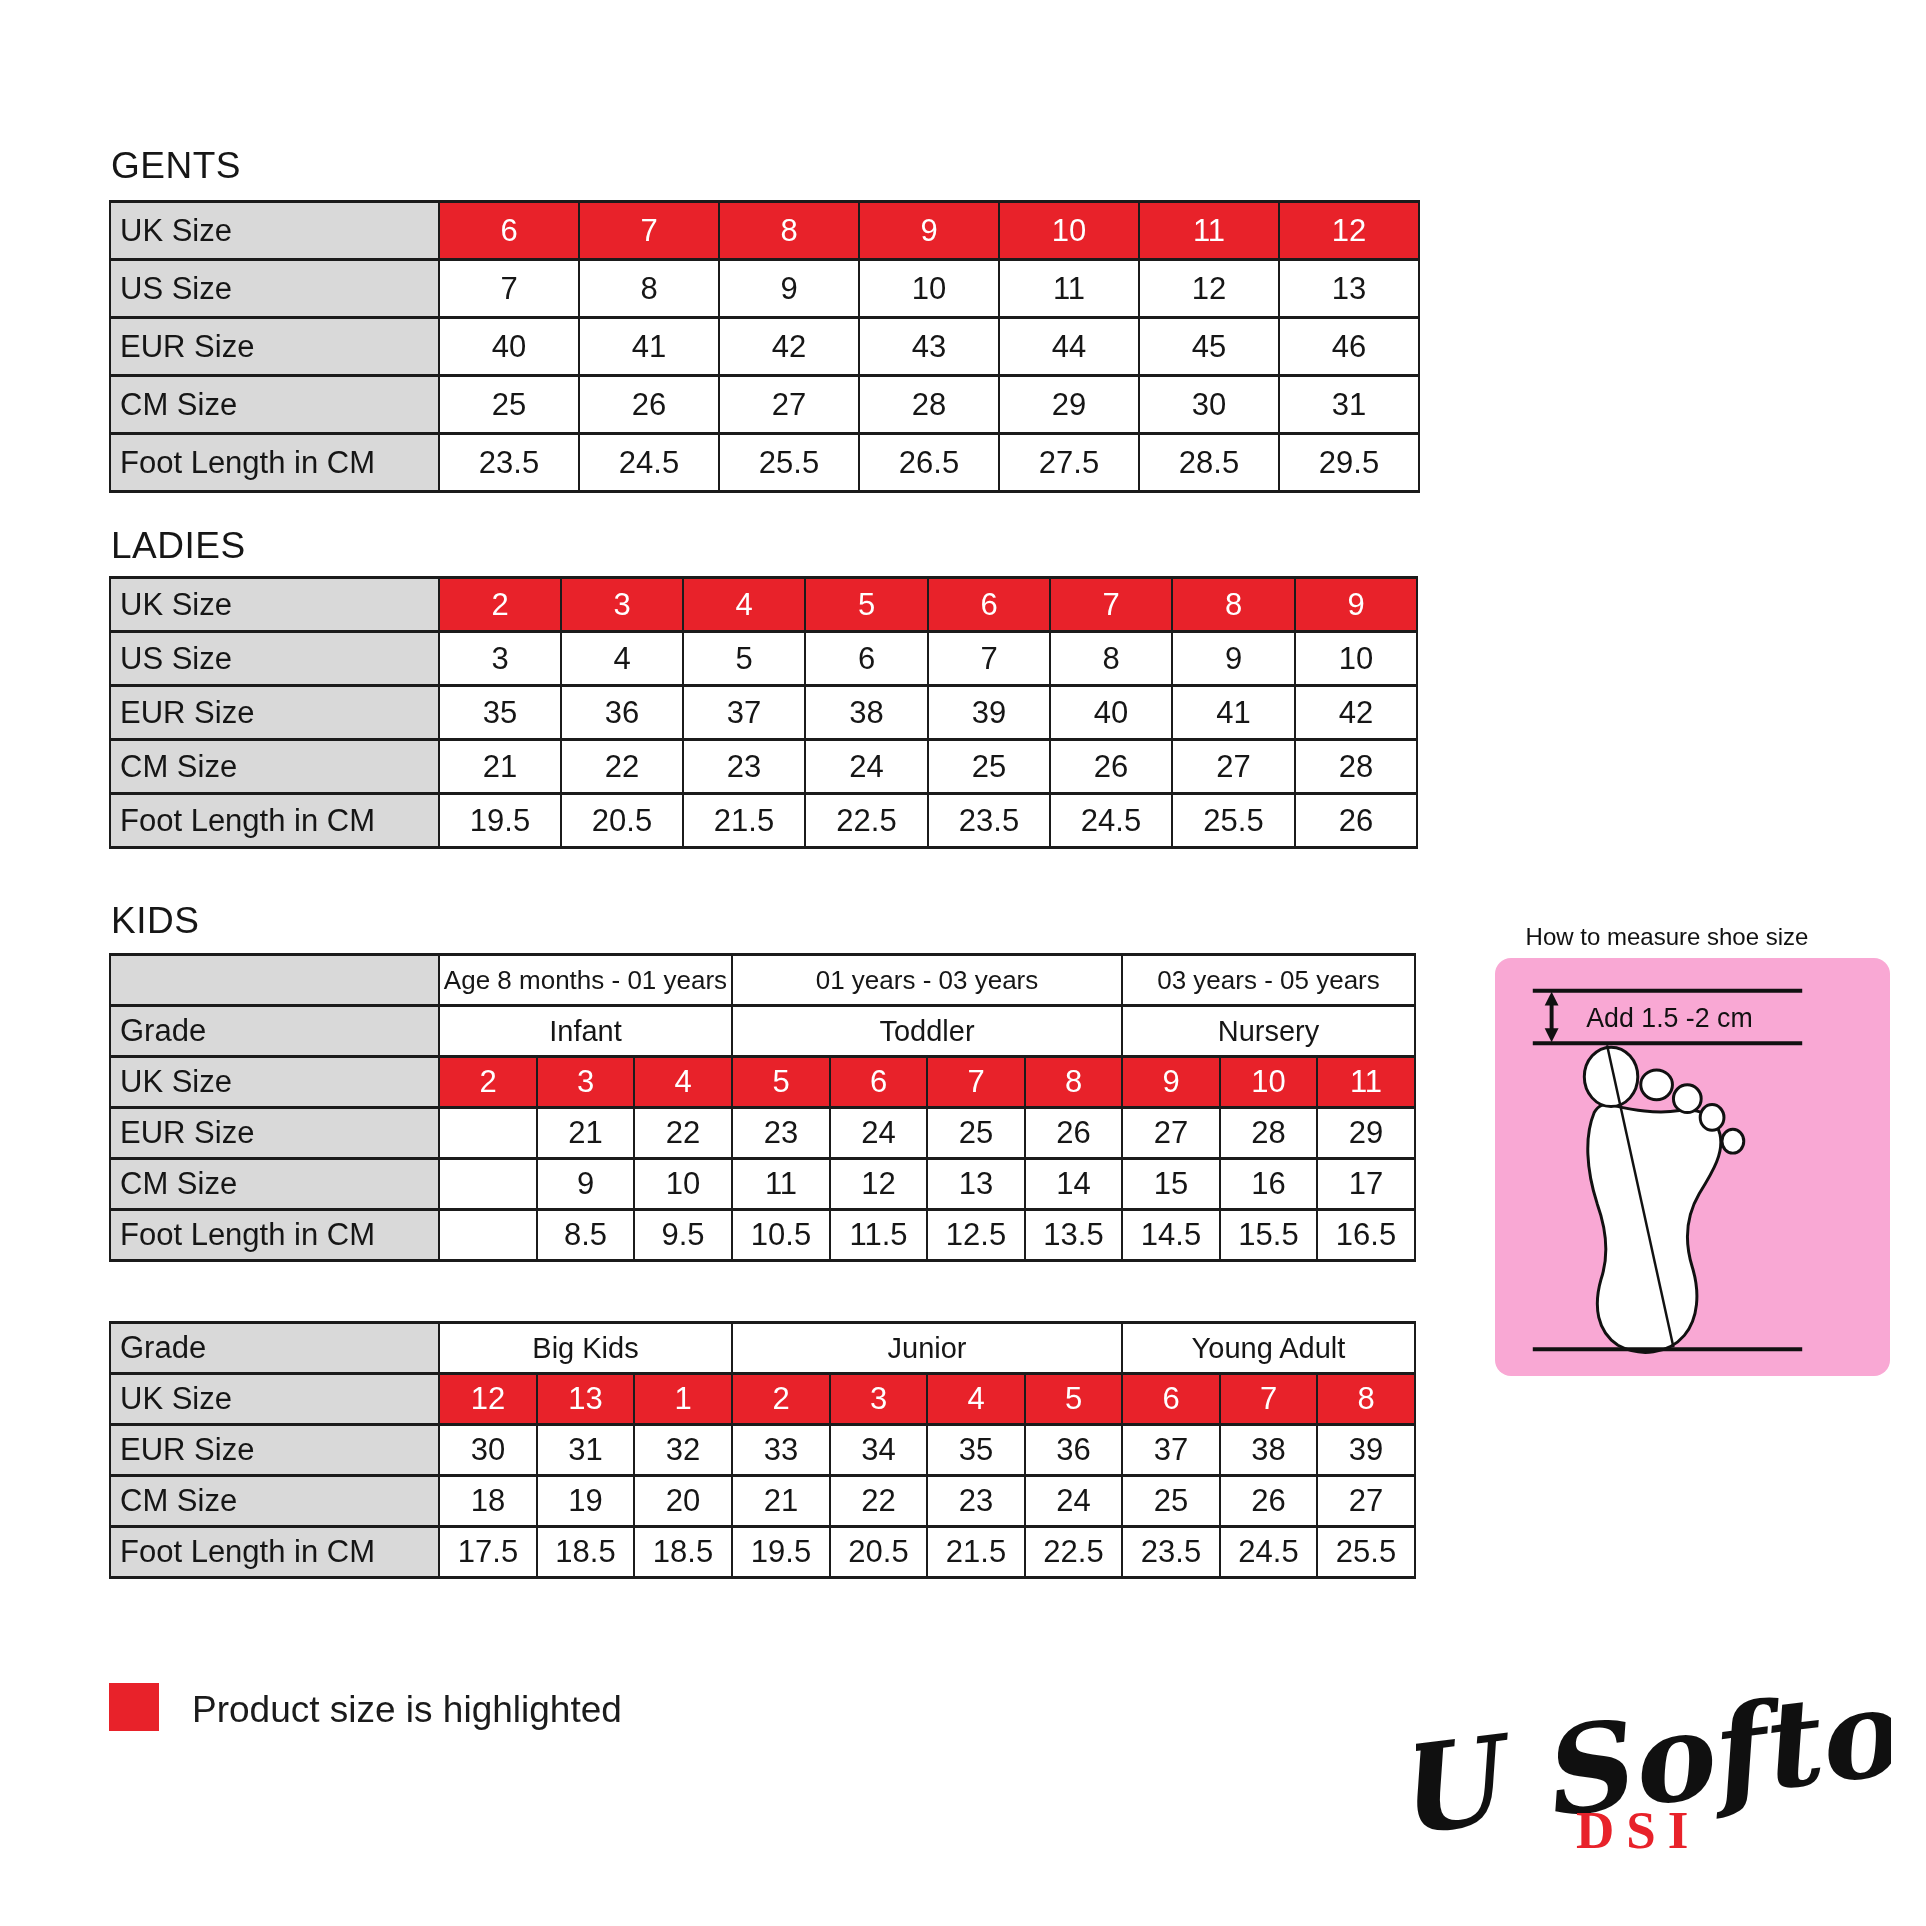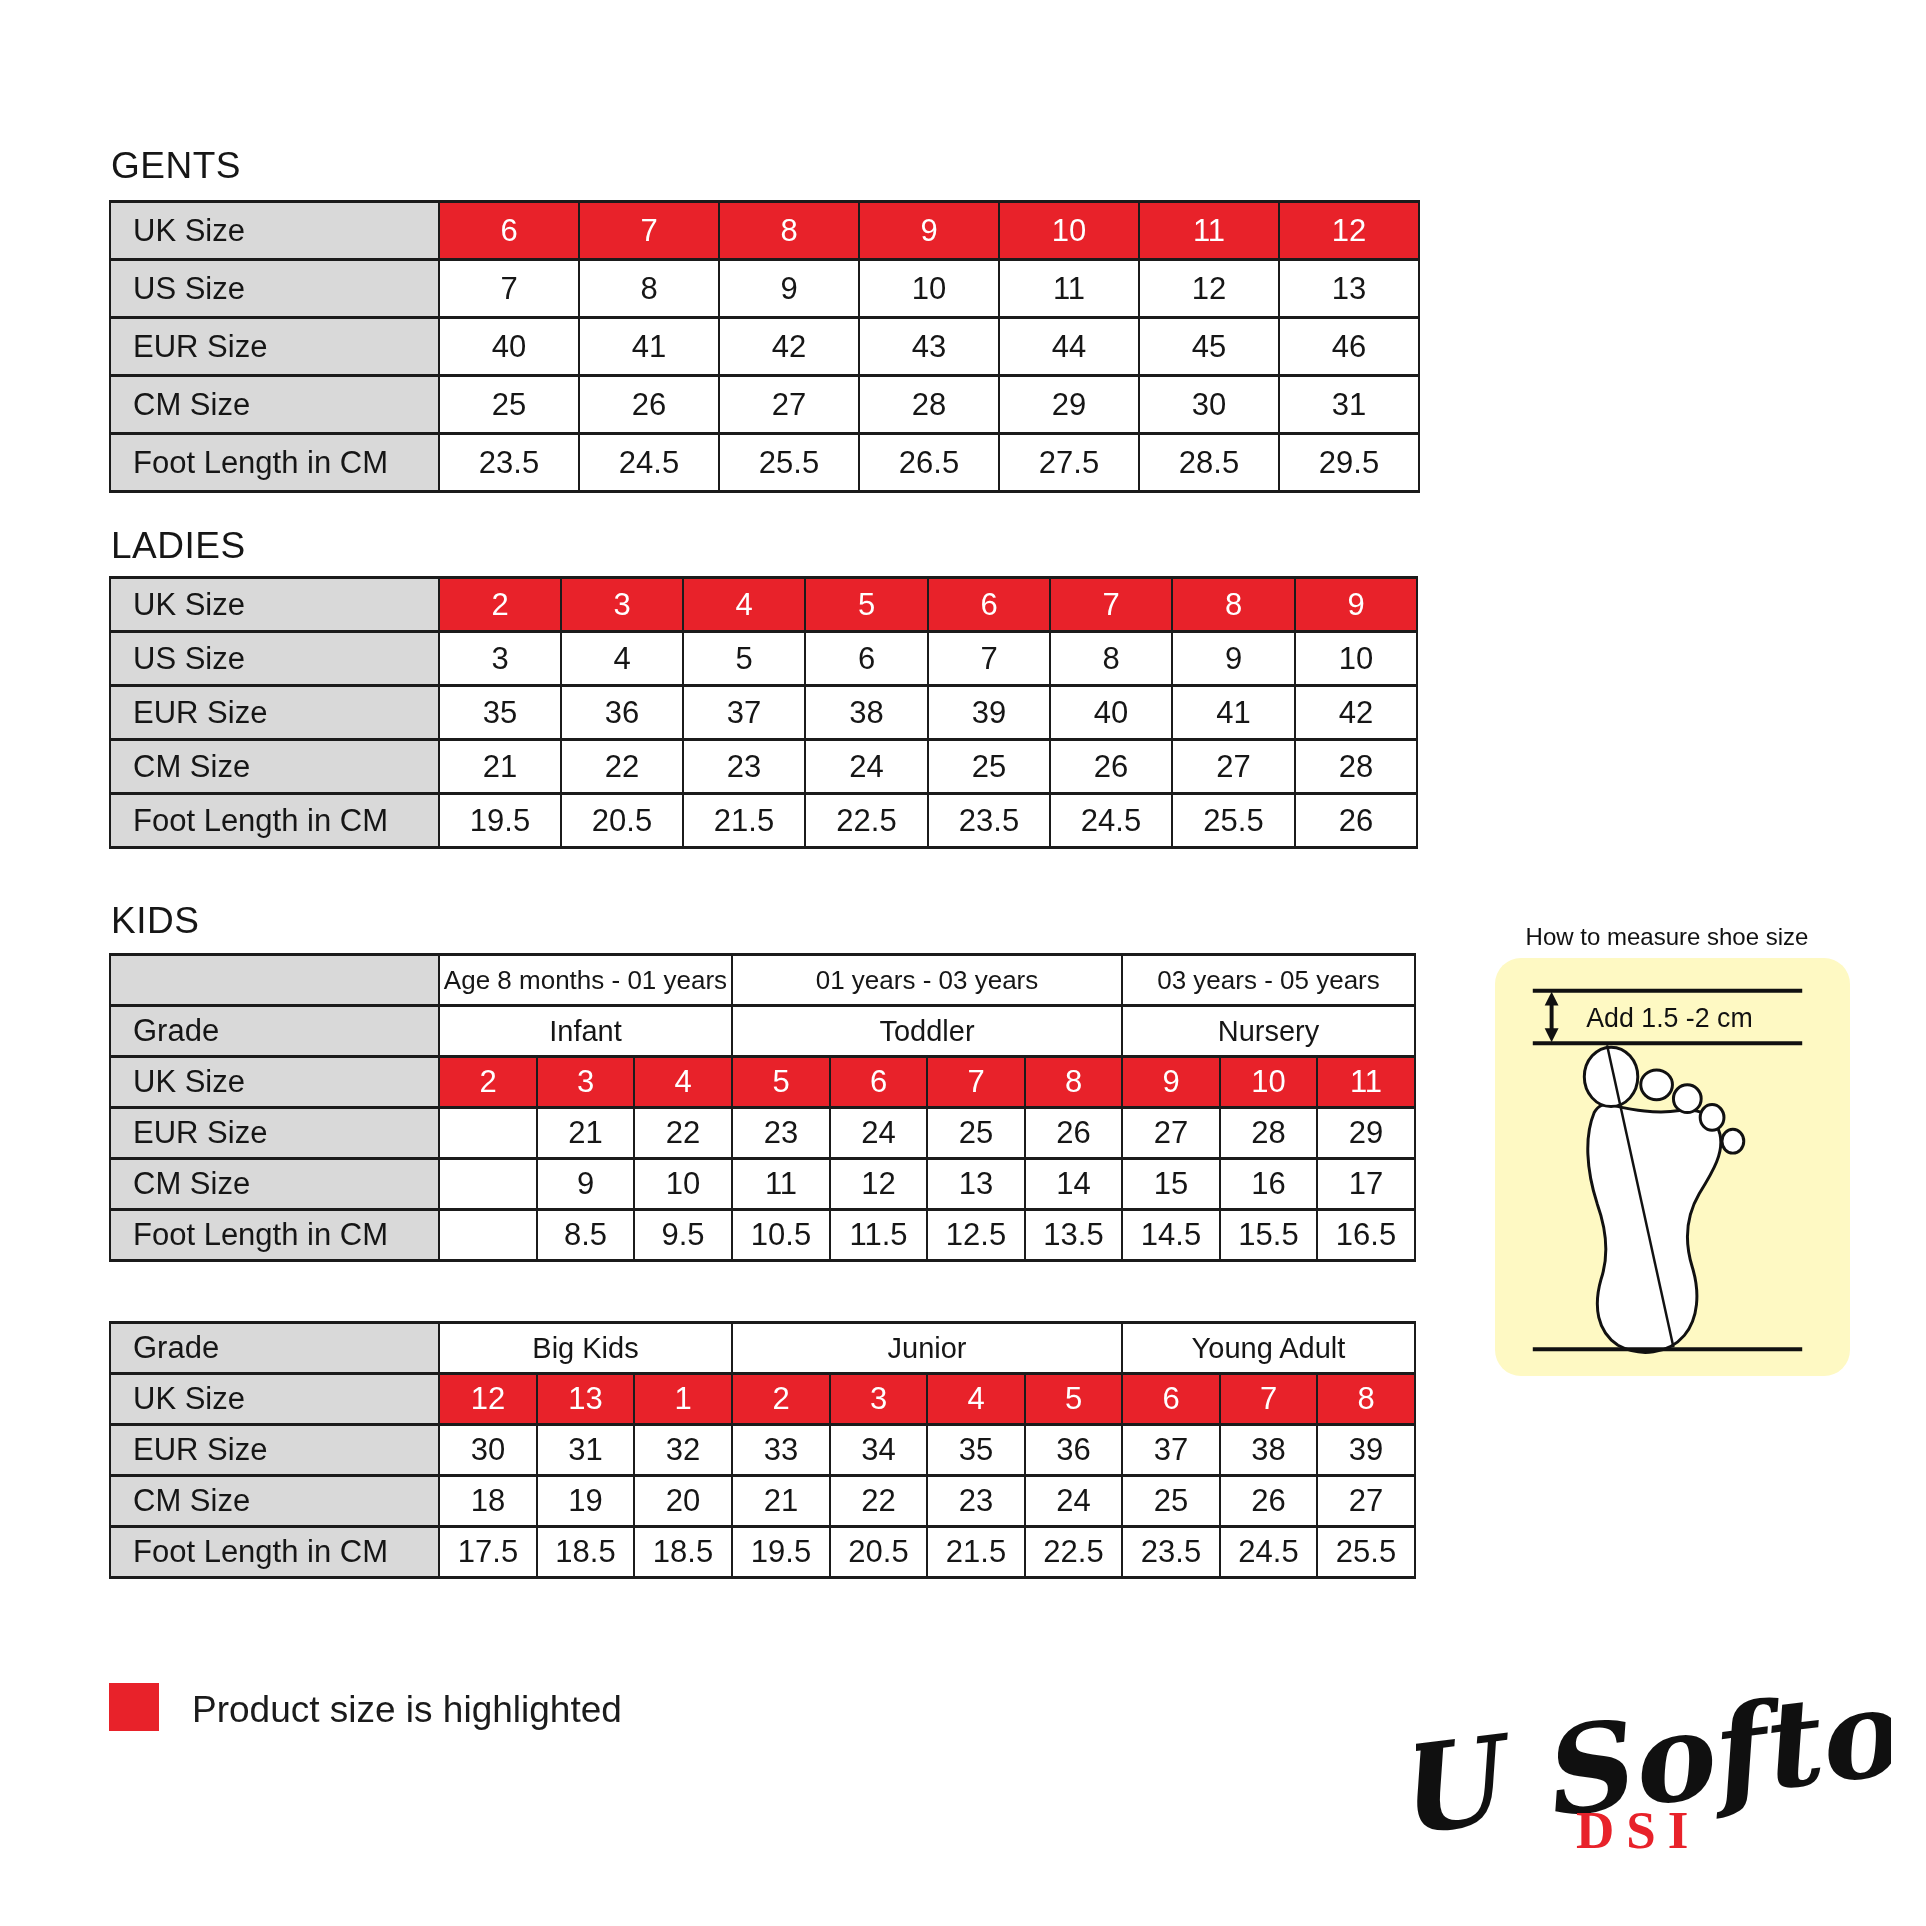--- a/index.html
+++ b/index.html
@@ -12,38 +12,38 @@
   #h-ladies{left:111px;top:527px;}
   #h-kids{left:111px;top:902px;}
   #size-chart-title{position:absolute;left:1465px;top:97px;width:386px;text-align:right;
         font-size:56px;font-weight:700;letter-spacing:1px;line-height:1;}
 
   
   table.sz{position:absolute;border-collapse:collapse;table-layout:fixed;}
   table.sz td{border:2px solid #1b1b1b;border-top-width:3px;border-bottom-width:3px;
         white-space:nowrap;overflow:hidden;text-align:center;vertical-align:middle;
         font-size:31px;color:#161616;box-sizing:border-box;background:#fff;}
-  table.sz td.lbl{background:#d9d9d9;text-align:left;padding-left:22px;}
+  table.sz td.lbl{background:#d9d9d9;text-align:left;padding-left:9px;}
   table.sz td.red{background:#e8222a;color:#ffffff;}
   table.sz td.grp{background:#fff;}
   #tbl-gents{left:109px;top:200px;}
   #tbl-ladies{left:109px;top:576px;}
   #tbl-kids-a{left:109px;top:953px;}
   #tbl-kids-b{left:109px;top:1321px;}
   .t-gents td{height:58px;}
   .t-ladies td{height:54px;}
   .t-kids td{height:51px;font-size:29px;}
   .t-kids td.grp.age{font-size:26px;}
   .t-kids td.grp.grade{font-size:29px;}
 
   
   #measure-title{position:absolute;left:1490px;top:923px;width:354px;text-align:center;
         font-size:24px;color:#111;}
-  #measure-box{position:absolute;left:1495px;top:958px;width:355px;height:418px;
-        background:#fef9c3;border-radius:26px;}
+  #measure-box{position:absolute;left:1495px;top:958px;width:395px;height:418px;
+        background:#f9a8d4;border-radius:16px;}
   #measure-box svg{display:block;}
   #measure-annotation{font-family:"Liberation Sans",sans-serif;font-size:27px;fill:#111;}
 
   
   #legend-swatch{position:absolute;left:109px;top:1683px;width:50px;height:48px;background:#e8222a;}
   #legend-label{position:absolute;left:192px;top:1689px;font-size:37px;color:#1b1b1b;}
 
   
   #logo{position:absolute;left:1416px;top:1620px;width:475px;height:307px;}
   #logo-script{font-family:"DejaVu Serif",serif;font-style:italic;font-weight:700;fill:#101010;}

